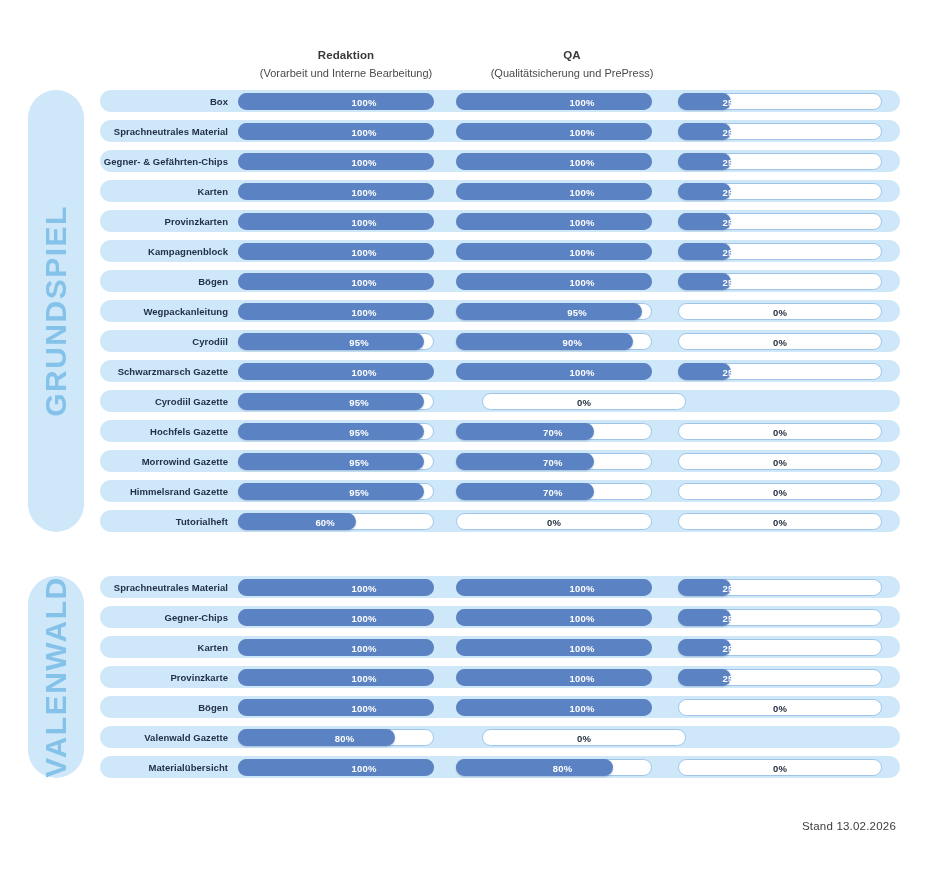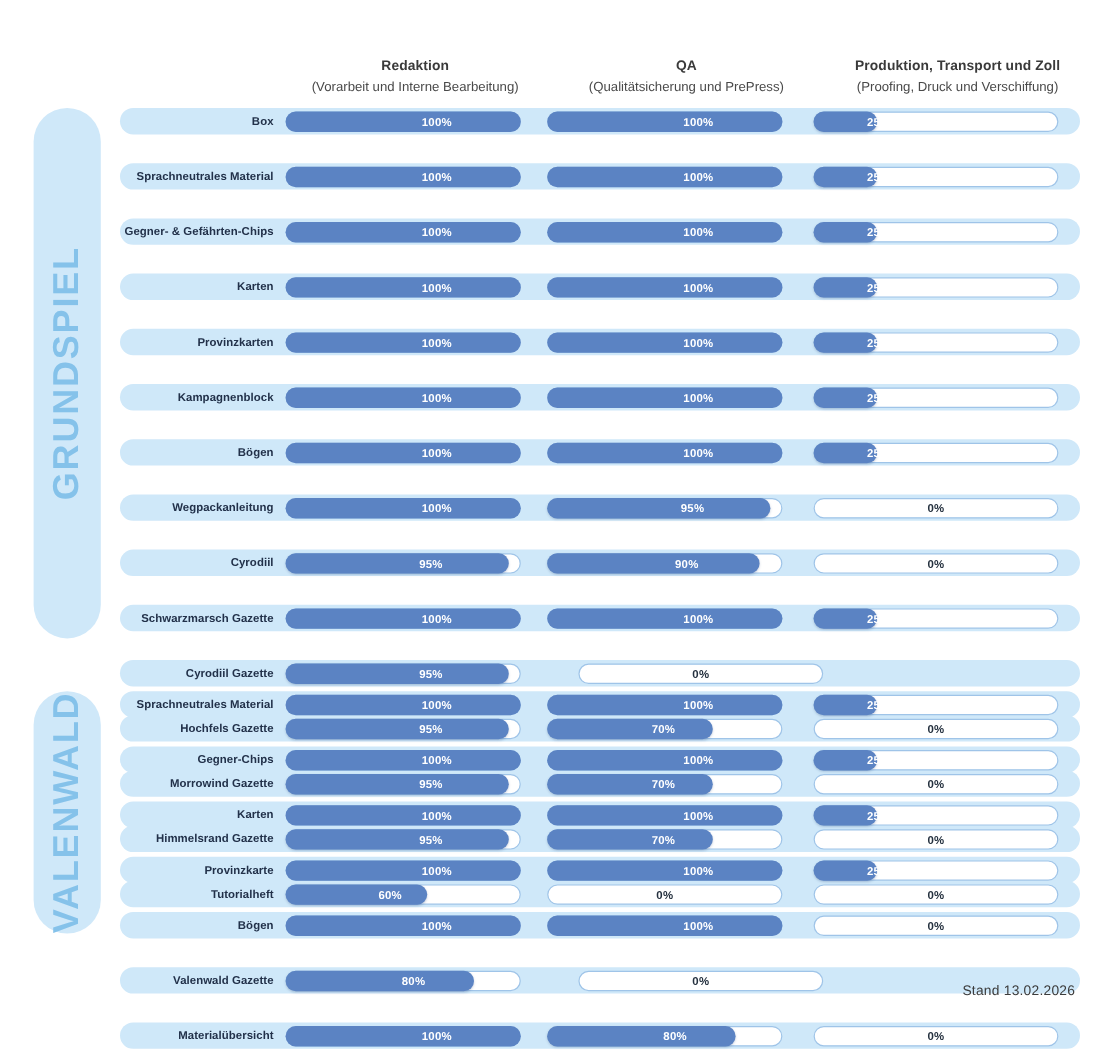--- a/index.html
+++ b/index.html
@@ -84,21 +84,21 @@
   
   .rows {
     position: absolute;
     left: 100px;
     top: 0;
     width: 800px;
   }
   .row {
     position: relative;
     height: 22px;
-    margin-bottom: 24px;
+    margin-bottom: 8px;
     background: #cfe8f9;
     border-radius: 11px;
     display: flex;
     align-items: center;
   }
   .row:last-child { margin-bottom: 0; }
 
   .row-label {
     width: 138px;
     flex: 0 0 138px;
@@ -187,24 +187,20 @@
 
   <div class="headers">
     <div class="col-head c0">
       <span class="ch-title">Redaktion</span>
       <span class="ch-sub">(Vorarbeit und Interne Bearbeitung)</span>
     </div>
     <div class="col-head c1">
       <span class="ch-title">QA</span>
       <span class="ch-sub">(Qualitätsicherung und PrePress)</span>
     </div>
-    <div class="col-head c2">
-      <span class="ch-title">Produktion, Transport und Zoll</span>
-      <span class="ch-sub">(Proofing, Druck und Verschiffung)</span>
-    </div>
   </div>
 
   <div class="section" id="section-grundspiel">
     <div class="section-tab" style="height: 442px;">
       <span class="tab-label">GRUNDSPIEL</span>
     </div>
     <div class="rows">
         <div class="row">
           <div class="row-label">Box</div>
           <div class="cells">

